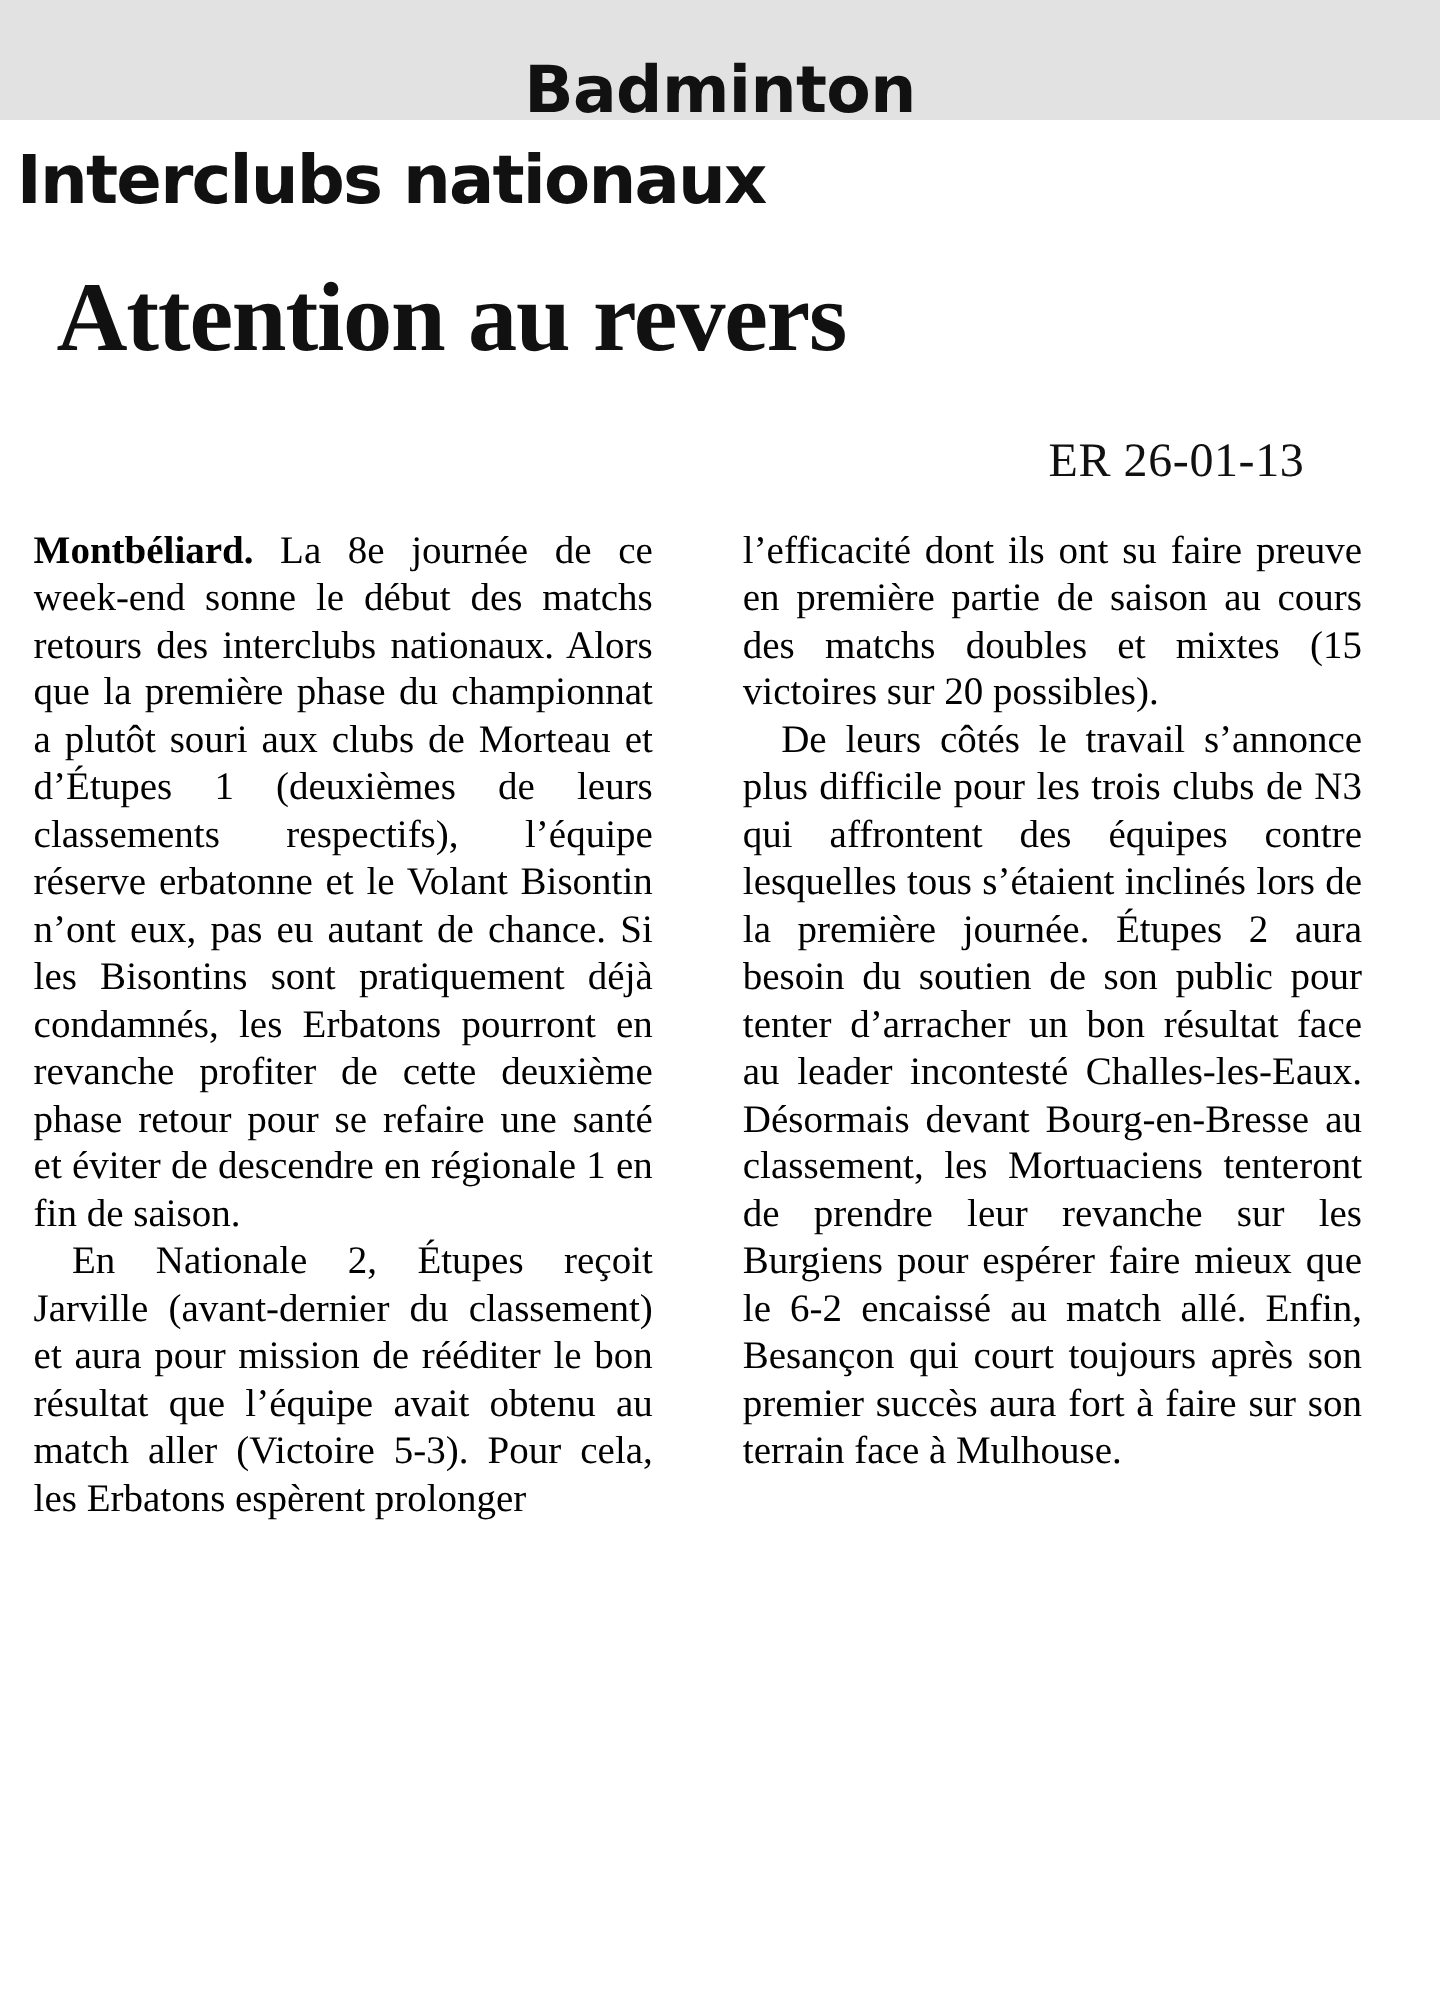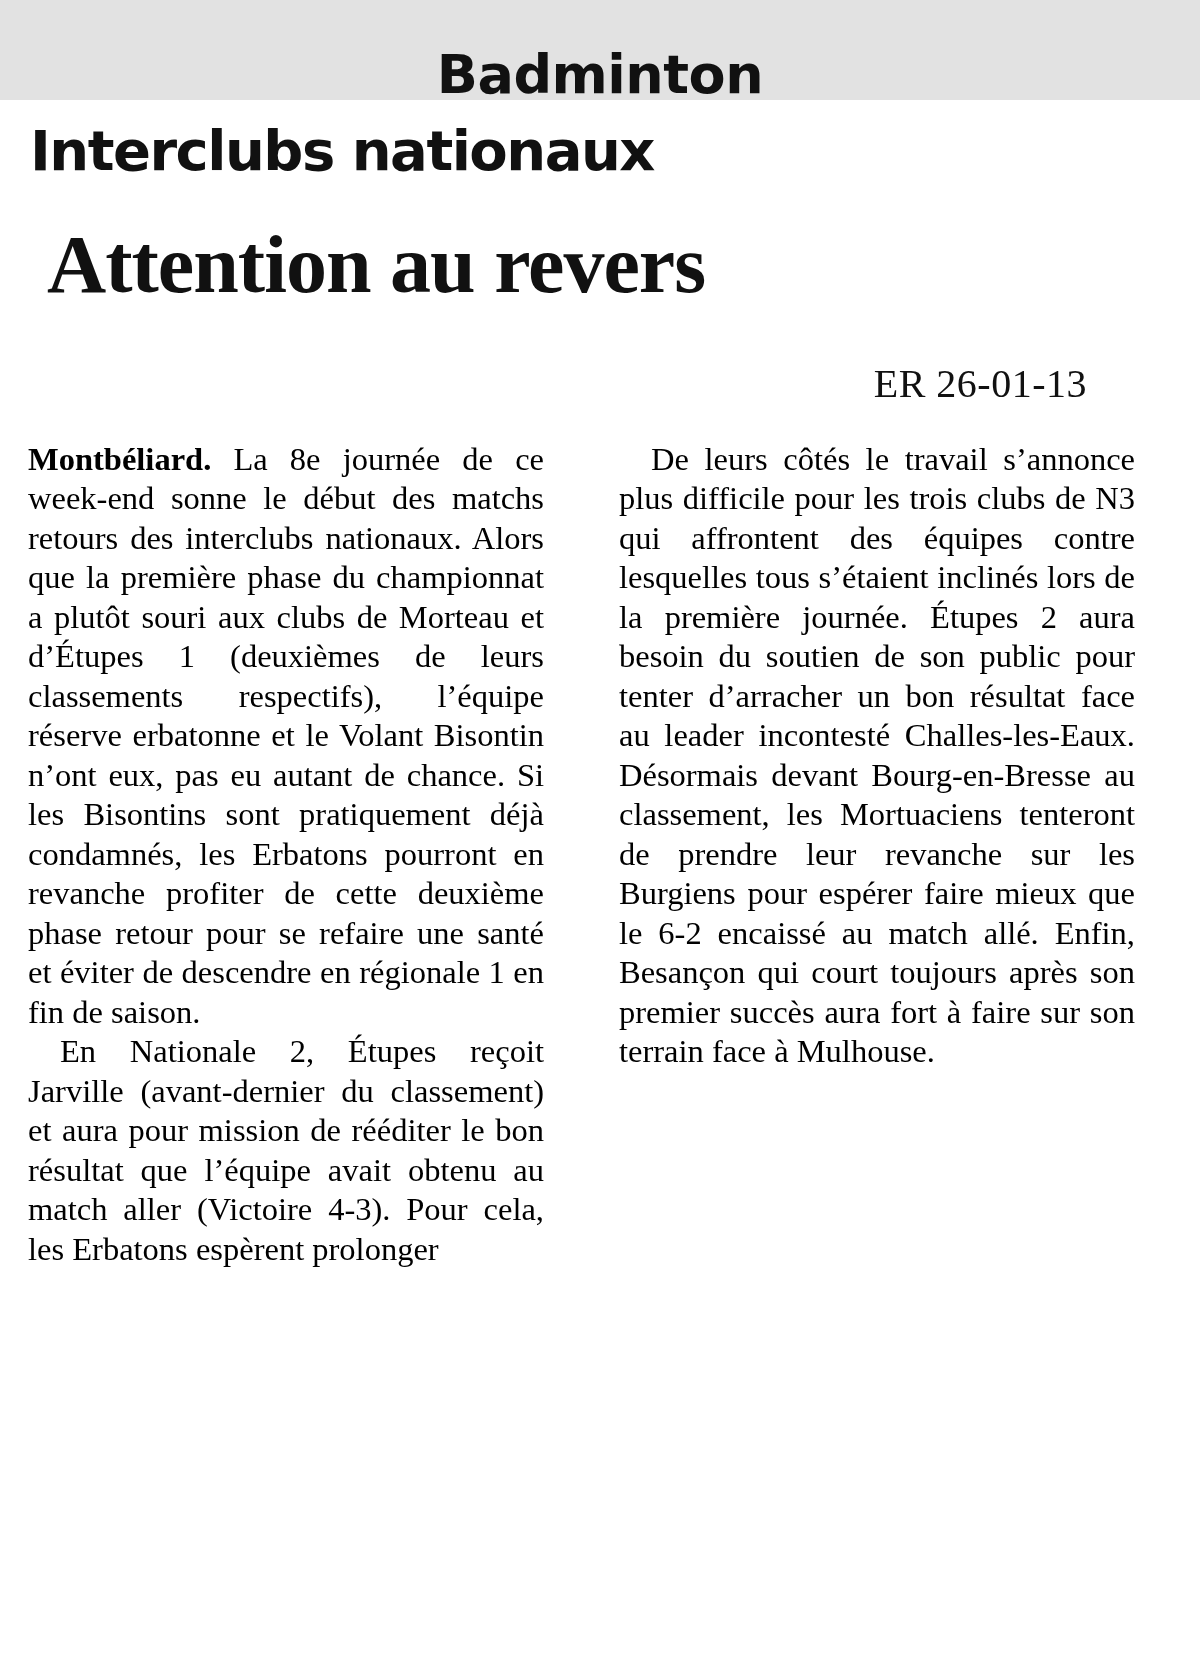--- a/index.html
+++ b/index.html
@@ -34,21 +34,21 @@
     font-weight: 700;
     font-size: 54px;
     letter-spacing: -0.5px;
     color: #111111;
     margin-top: 48px;
   }
 
   
   .kicker {
     position: absolute;
-    left: 30px;
+    left: 14px;
     top: 122px;
     width: 1140px;
     font-family: "DejaVu Sans", sans-serif;
     font-weight: 700;
     font-size: 56px;
     letter-spacing: -1.5px;
     color: #111111;
     line-height: 1.05;
   }
   .headline {
@@ -118,22 +118,23 @@
   <div class="kicker">Interclubs nationaux</div>
 
   <div class="headline">Attention au revers</div>
 
   <div class="credit">ER 26-01-13</div>
 
   <div class="body-columns">
 
     <div class="column">
       <p><span class="dateline">Montbéliard.</span><span> La 8e journée de ce week-end sonne le début des matchs retours des interclubs nationaux. Alors que la première phase du championnat a plutôt souri aux clubs de Morteau et d’Étupes 1 (deuxièmes de leurs classements respectifs), l’équipe réserve erbatonne et le Volant Bisontin n’ont eux, pas eu autant de chance. Si les Bisontins sont pratiquement déjà condamnés, les Erbatons pourront en revanche profiter de cette deuxième phase retour pour se refaire une santé et éviter de descendre en régionale 1 en fin de saison.</span></p>
-      <p class="indent">En Nationale 2, Étupes reçoit Jarville (avant-dernier du classement) et aura pour mission de rééditer le bon résultat que l’équipe avait obtenu au match aller (Victoire 4-3). Pour cela, les Erbatons espèrent prolonger</p>
+      <p class="indent">En Nationale 2, Étupes reçoit Jarville (avant-dernier du classement) et aura pour mission de rééditer le bon résultat que l’équipe avait obtenu au match aller (Victoire 5-3). Pour cela, les Erbatons espèrent prolonger</p>
     </div>
 
     <div class="column">
+      <p>l’efficacité dont ils ont su faire preuve en première partie de saison au cours des matchs doubles et mixtes (15 victoires sur 20 possibles).</p>
       <p class="indent">De leurs côtés le travail s’annonce plus difficile pour les trois clubs de N3 qui affrontent des équipes contre lesquelles tous s’étaient inclinés lors de la première journée. Étupes 2 aura besoin du soutien de son public pour tenter d’arracher un bon résultat face au leader incontesté Challes-les-Eaux. Désormais devant Bourg-en-Bresse au classement, les Mortuaciens tenteront de prendre leur revanche sur les Burgiens pour espérer faire mieux que le 6-2 encaissé au match allé. Enfin, Besançon qui court toujours après son premier succès aura fort à faire sur son terrain face à Mulhouse.</p>
     </div>
 
   </div>
 
 </div>
 
 </body></html>

